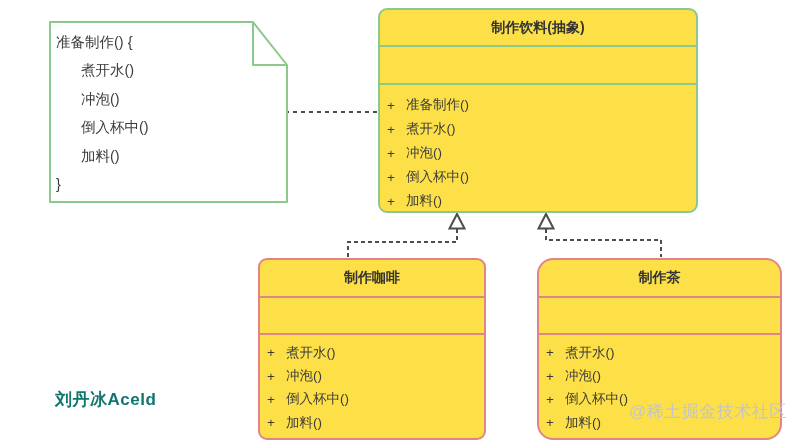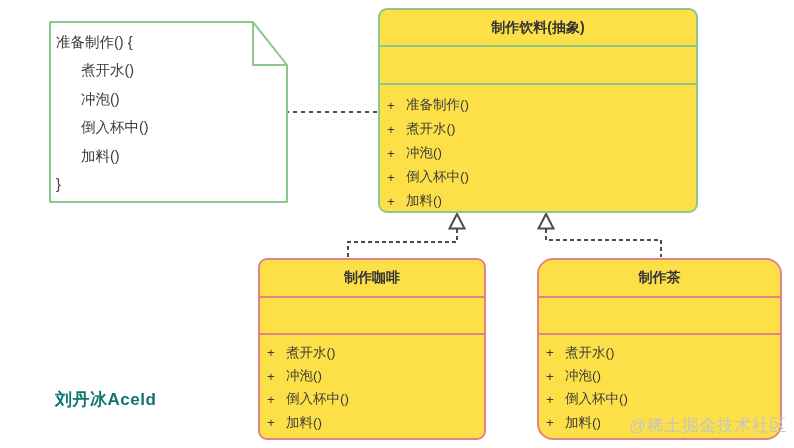--- a/index.html
+++ b/index.html
@@ -88,21 +88,21 @@
     z-index: 5;
   }
   .wm-author {
     left: 55px; top: 388px;
     font-size: 17px;
     font-weight: bold;
     color: #0f766e;
     letter-spacing: 0.5px;
   }
   .wm-community {
-    left: 629px; top: 414px;
+    left: 629px; top: 400px;
     font-size: 17px;
     color: #c5c5c5;
     letter-spacing: 0.5px;
   }
 </style>
 </head>
 <body>
 
 <div class="canvas">
 

